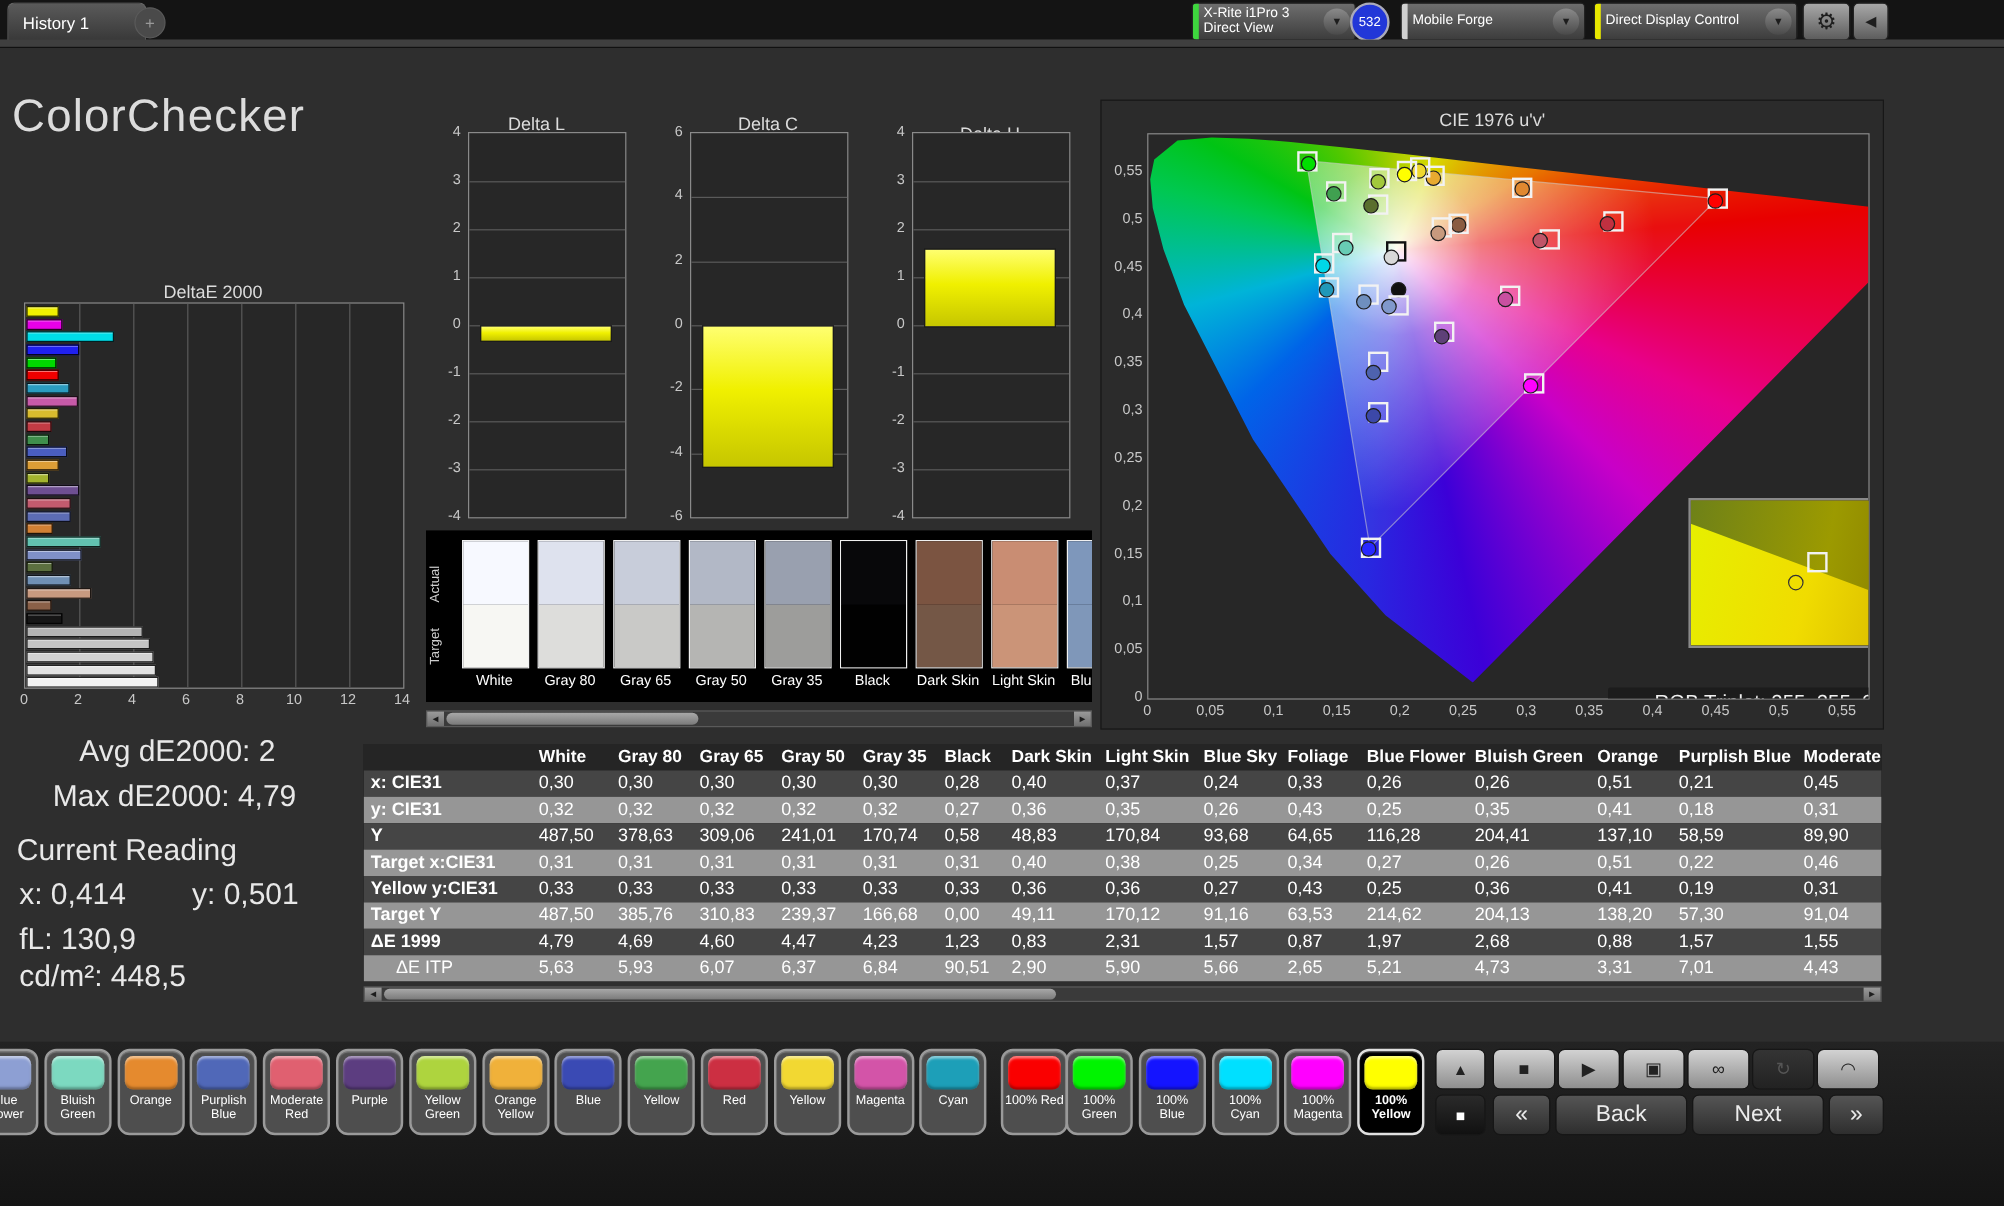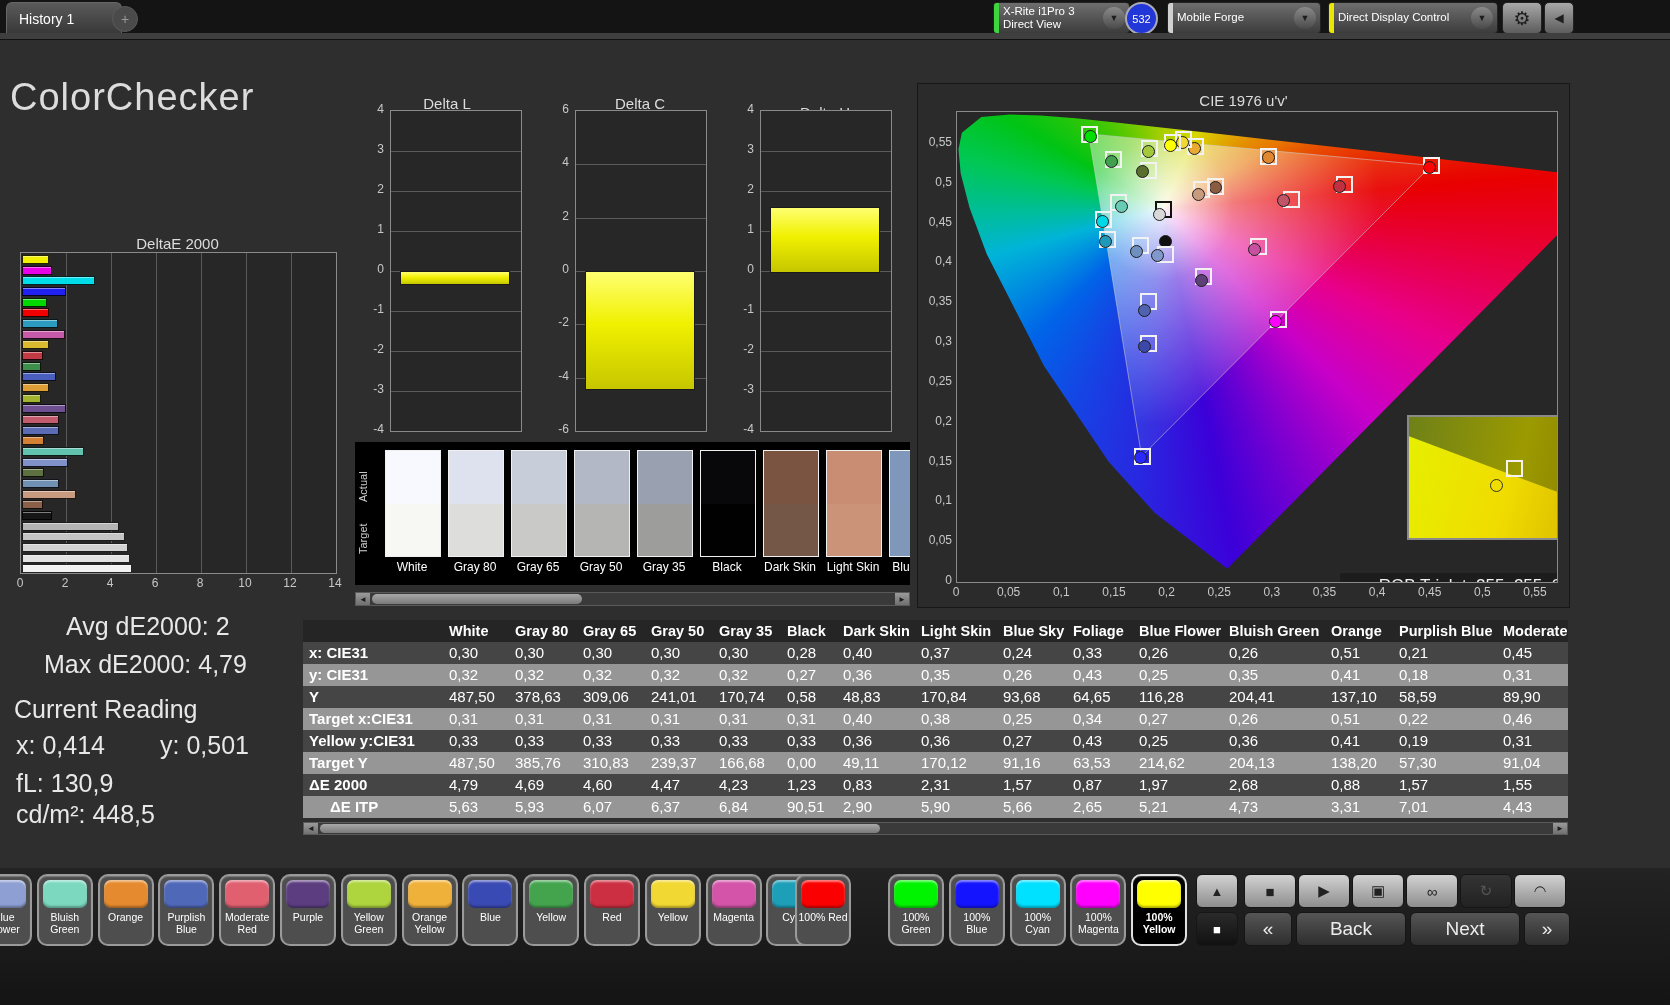--- a/index.html
+++ b/index.html
@@ -536,39 +536,39 @@
         <div class="tcell" style="width: 82px;">170,12</div>
         <div class="tcell" style="width: 70px;">91,16</div>
         <div class="tcell" style="width: 66px;">63,53</div>
         <div class="tcell" style="width: 90px;">214,62</div>
         <div class="tcell" style="width: 102px;">204,13</div>
         <div class="tcell" style="width: 68px;">138,20</div>
         <div class="tcell" style="width: 104px;">57,30</div>
         <div class="tcell" style="width: 71px;">91,04</div>
       </div>
       <div class="trow" style="background: rgb(69, 69, 69);">
-        <div class="tcell" style="width: 140px; font-weight: bold;">ΔE 2000</div>
+        <div class="tcell" style="width: 140px; font-weight: bold;">ΔE 1999</div>
         <div class="tcell" style="width: 66px;">4,79</div>
         <div class="tcell" style="width: 68px;">4,69</div>
         <div class="tcell" style="width: 68px;">4,60</div>
         <div class="tcell" style="width: 68px;">4,47</div>
         <div class="tcell" style="width: 68px;">4,23</div>
         <div class="tcell" style="width: 56px;">1,23</div>
         <div class="tcell" style="width: 78px;">0,83</div>
         <div class="tcell" style="width: 82px;">2,31</div>
         <div class="tcell" style="width: 70px;">1,57</div>
         <div class="tcell" style="width: 66px;">0,87</div>
         <div class="tcell" style="width: 90px;">1,97</div>
         <div class="tcell" style="width: 102px;">2,68</div>
         <div class="tcell" style="width: 68px;">0,88</div>
         <div class="tcell" style="width: 104px;">1,57</div>
         <div class="tcell" style="width: 71px;">1,55</div>
       </div>
       <div class="trow" style="background: rgb(150, 150, 150);">
-        <div class="tcell" style="width: 140px; font-weight: bold; padding-left: 27px;">ΔE ITP</div>
+        <div class="tcell" style="width: 140px; font-weight: normal; padding-left: 27px;">ΔE ITP</div>
         <div class="tcell" style="width: 66px;">5,63</div>
         <div class="tcell" style="width: 68px;">5,93</div>
         <div class="tcell" style="width: 68px;">6,07</div>
         <div class="tcell" style="width: 68px;">6,37</div>
         <div class="tcell" style="width: 68px;">6,84</div>
         <div class="tcell" style="width: 56px;">90,51</div>
         <div class="tcell" style="width: 78px;">2,90</div>
         <div class="tcell" style="width: 82px;">5,90</div>
         <div class="tcell" style="width: 70px;">5,66</div>
         <div class="tcell" style="width: 66px;">2,65</div>
@@ -640,21 +640,21 @@
           <div class="patch-lbl">Yellow</div>
         </div>
         <div class="patch" style="left: 705.6px;">
           <div class="patch-pill" style="background: rgb(211, 84, 168);"></div>
           <div class="patch-lbl">Magenta</div>
         </div>
         <div class="patch" style="left: 766.4px;">
           <div class="patch-pill" style="background: rgb(29, 159, 184);"></div>
           <div class="patch-lbl">Cyan</div>
         </div>
-        <div class="patch" style="left: 795px;">
+        <div class="patch" style="left: 834px;">
           <div class="patch-pill" style="background: rgb(250, 0, 0);"></div>
           <div class="patch-lbl">100% Red</div>
         </div>
         <div class="patch" style="left: 888px;">
           <div class="patch-pill" style="background: rgb(0, 244, 0);"></div>
           <div class="patch-lbl">100% Green</div>
         </div>
         <div class="patch" style="left: 948.8px;">
           <div class="patch-pill" style="background: rgb(20, 20, 255);"></div>
           <div class="patch-lbl">100% Blue</div>

